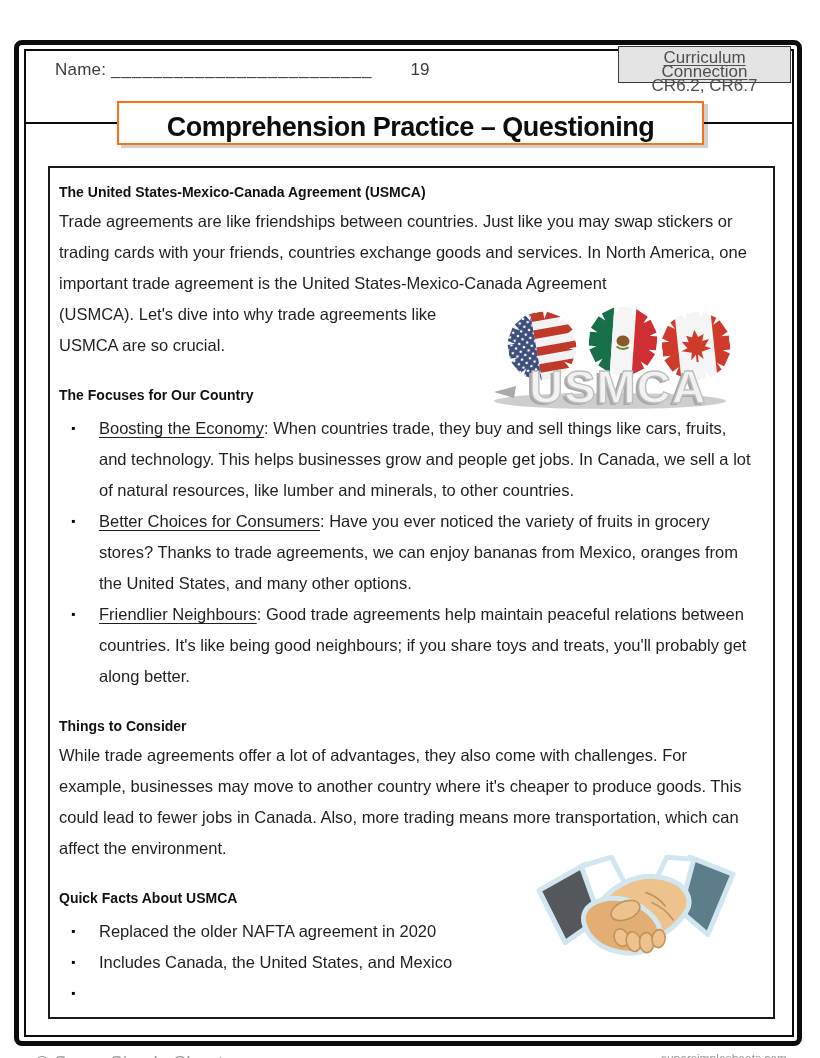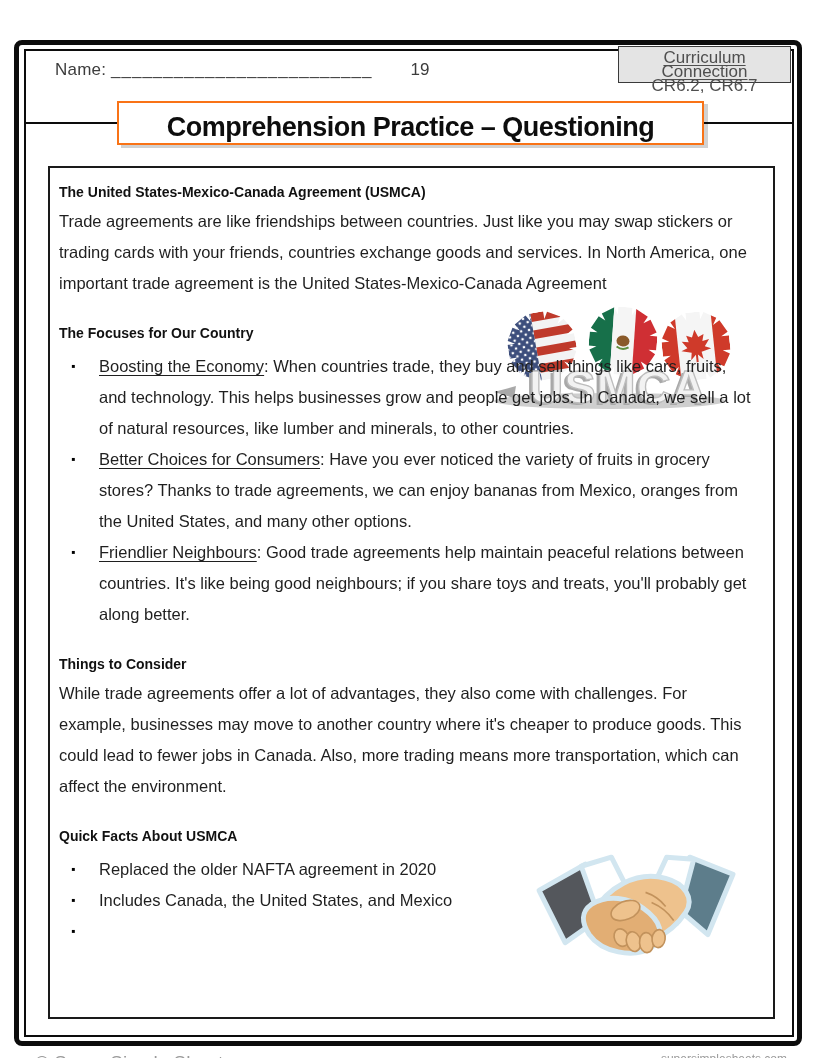--- a/index.html
+++ b/index.html
@@ -72,20 +72,21 @@
 
   <div class="title-rule"></div>
   <div class="title-box">
     <h1>Comprehension Practice – Questioning</h1>
   </div>
 
   <div class="content-box">
 
     <h3>The United States-Mexico-Canada Agreement (USMCA)</h3>
     <p>Trade agreements are like friendships between countries. Just like you may swap stickers or trading cards with your friends, countries exchange goods and services. In North America, one important trade agreement is the United States-Mexico-Canada Agreement</p>
+    <p class="intro-wrap">(USMCA). Let's dive into why trade agreements like USMCA are so crucial.</p>
 
     <svg class="flags-graphic" viewBox="0 0 262 106" xmlns="http://www.w3.org/2000/svg">
       <defs>
         <clipPath id="gearA">
           <circle r="27"></circle>
           <rect x="-34" y="-7" width="68" height="14"></rect>
           <rect x="-34" y="-7" width="68" height="14" transform="rotate(30)"></rect>
           <rect x="-34" y="-7" width="68" height="14" transform="rotate(60)"></rect>
           <rect x="-34" y="-7" width="68" height="14" transform="rotate(90)"></rect>
           <rect x="-34" y="-7" width="68" height="14" transform="rotate(120)"></rect>

